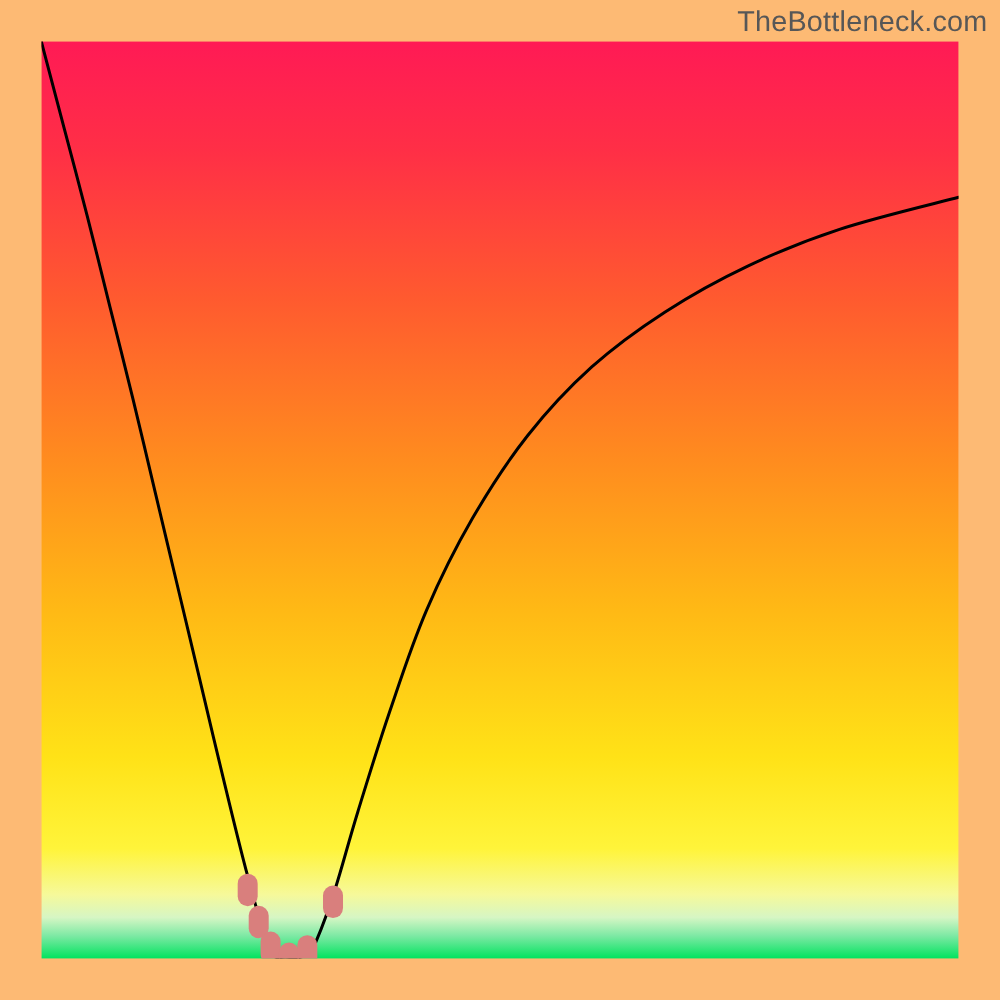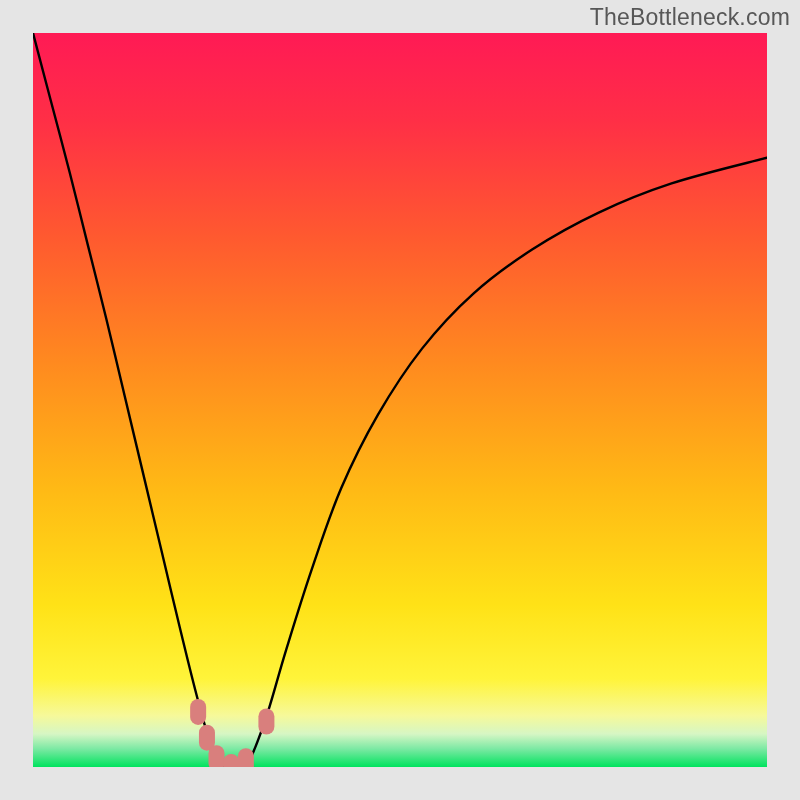--- a/index.html
+++ b/index.html
@@ -8,21 +8,21 @@
     width: 800px;
     height: 800px;
     background: #000;
     overflow: hidden;
     font-family: Arial, Helvetica, sans-serif;
   }
   .frame {
     position: relative;
     width: 800px;
     height: 800px;
-    background: #e5e5e5;
+    background: #fdba74;
   }
   .watermark {
     position: absolute;
     top: 4px;
     right: 10px;
     color: #575757;
     font-size: 23px;
     font-weight: 400;
     letter-spacing: 0.2px;
     z-index: 10;

